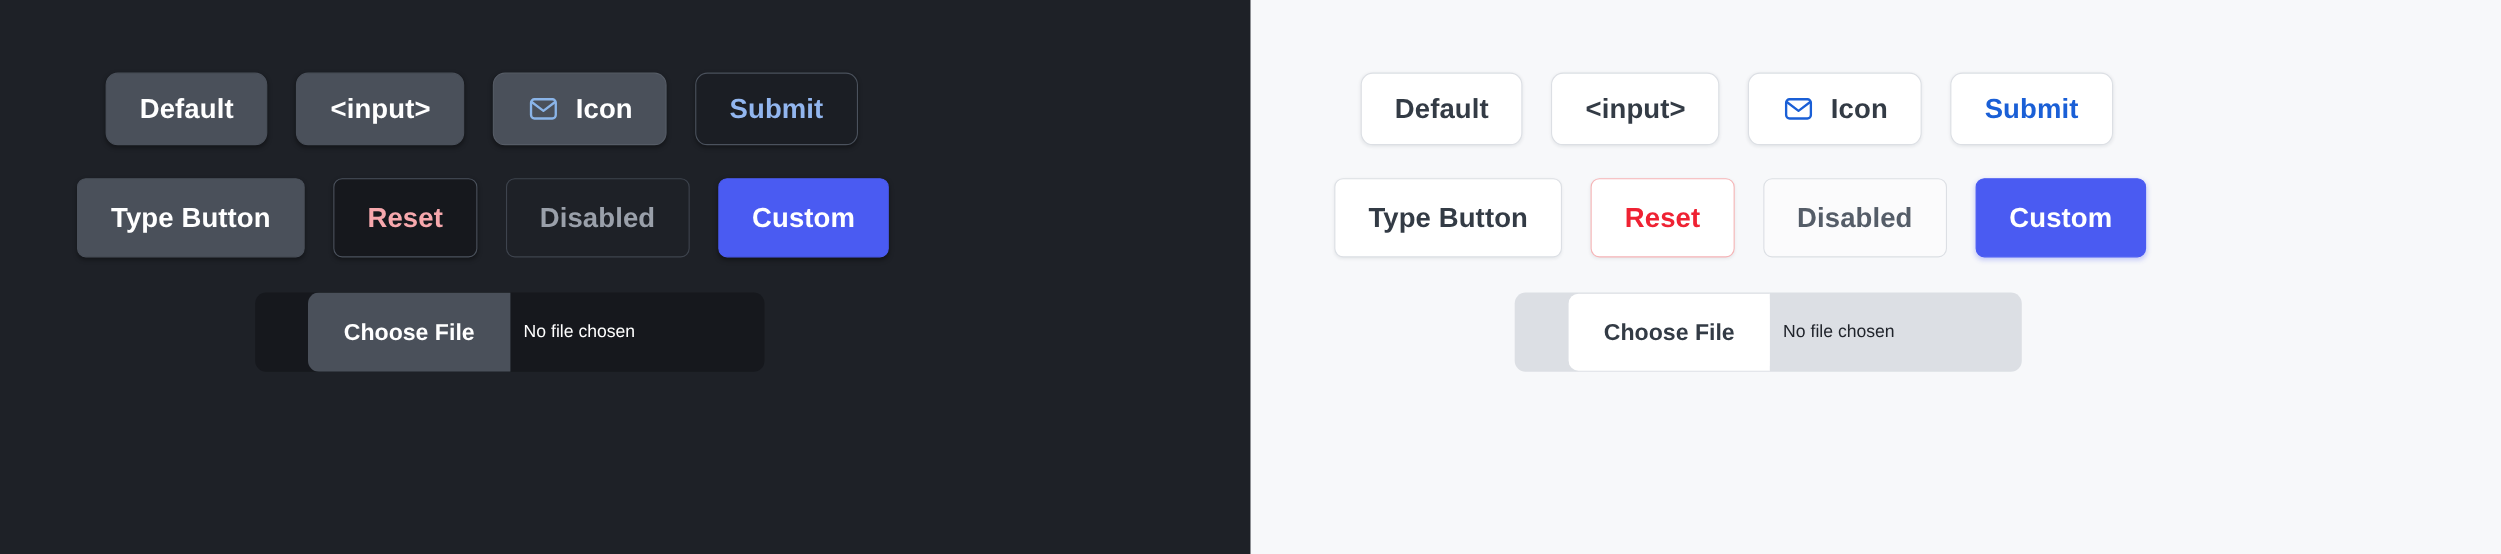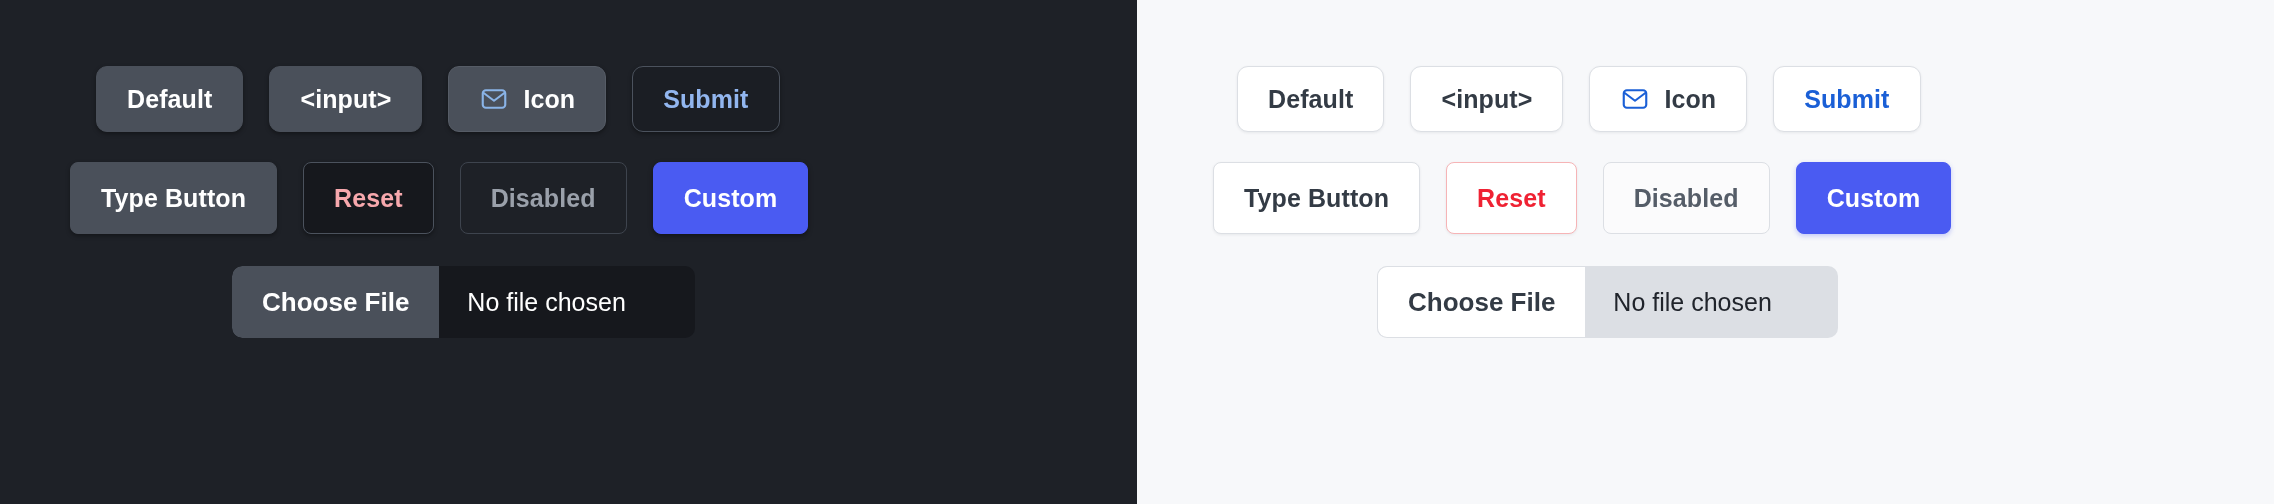--- a/index.html
+++ b/index.html
@@ -156,32 +156,33 @@
     align-items: stretch;
     height: 72px;
     border-radius: 10px;
     overflow: hidden;
   }
   .file-input .file-btn {
     display: inline-flex;
     align-items: center;
     justify-content: center;
     padding: 0 30px;
-    font-size: 26px;
+    font-size: 21px;
     font-weight: bold;
     white-space: nowrap;
     line-height: 1;
     cursor: pointer;
     font-family: "Liberation Sans", sans-serif;
+    margin-left: 48px;
   }
   .file-input .file-label {
     display: inline-flex;
     align-items: center;
-    padding: 0 28px;
-    font-size: 25px;
+    padding: 0 12px;
+    font-size: 16px;
     font-weight: normal;
     white-space: nowrap;
     line-height: 1;
     font-family: "Liberation Sans", sans-serif;
   }
 
   .file-dark { background: #16181d; width: 463px; border-radius: 10px; }
   .file-dark .file-btn {
     background: #4a505a;
     color: #ffffff;

